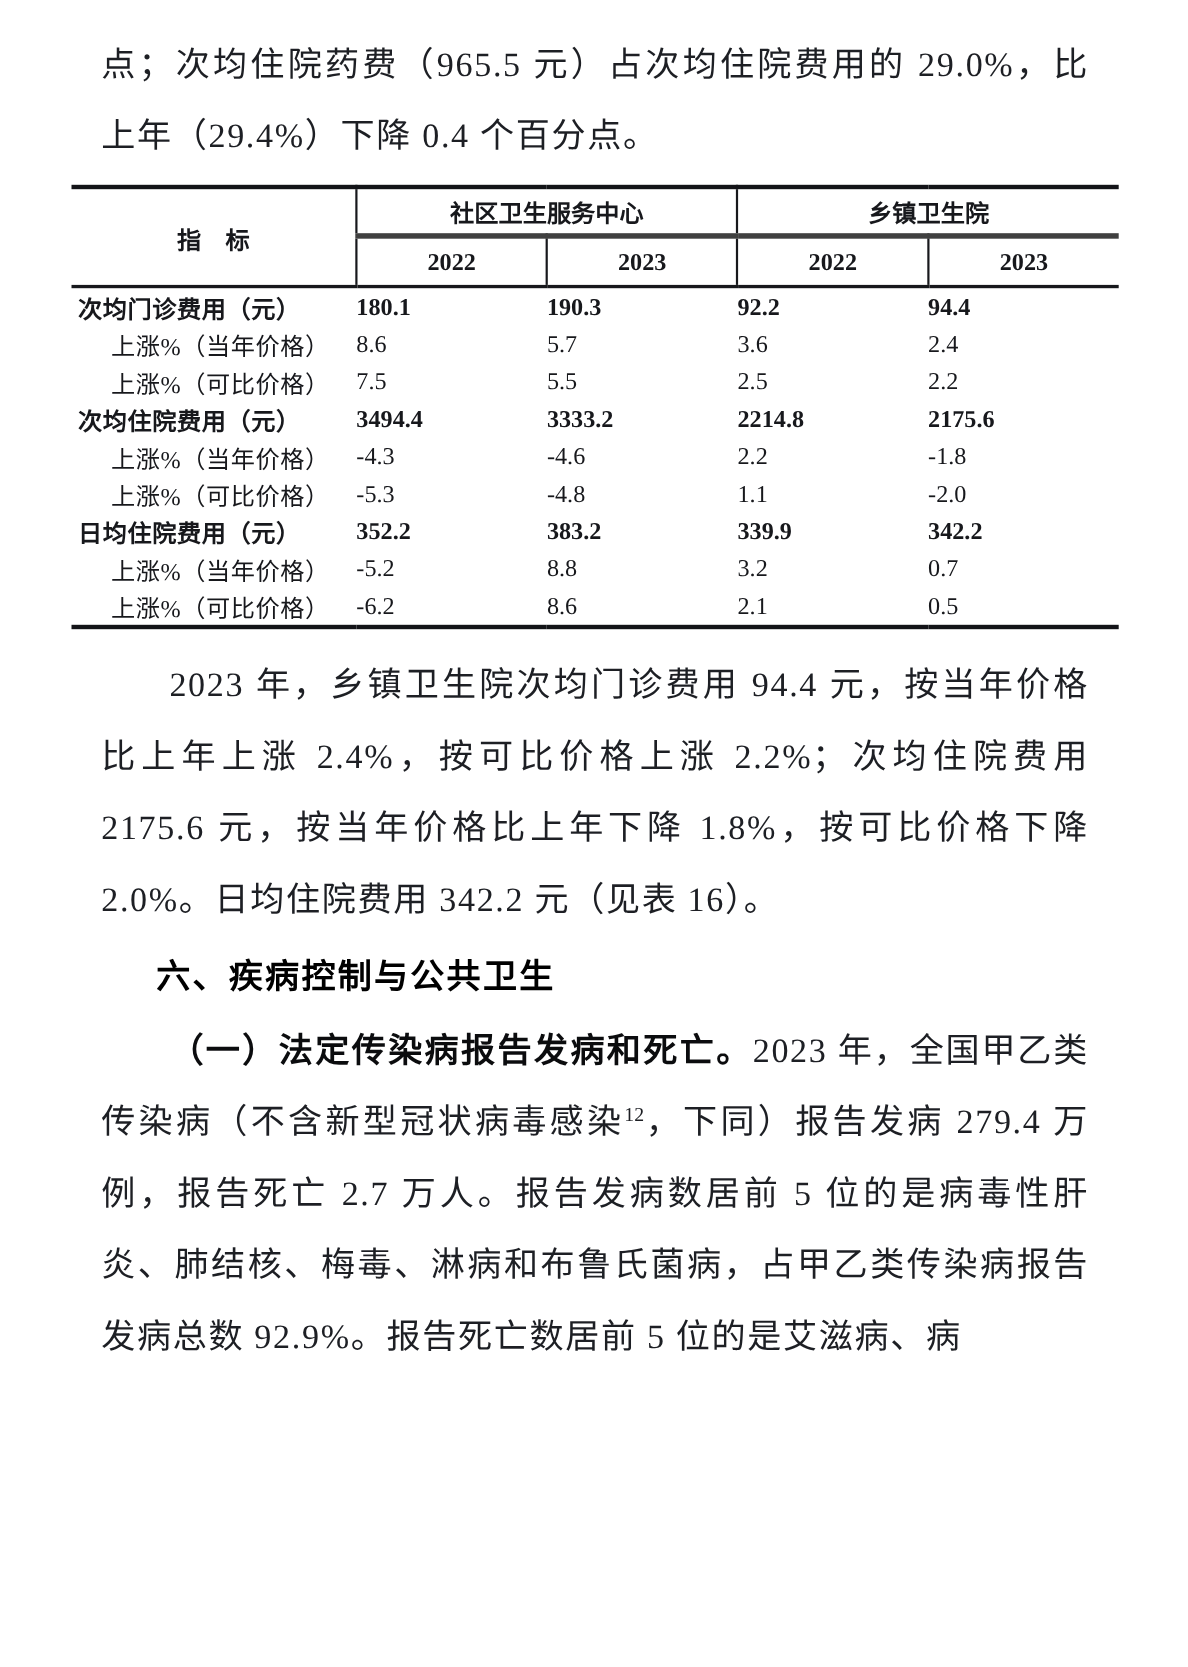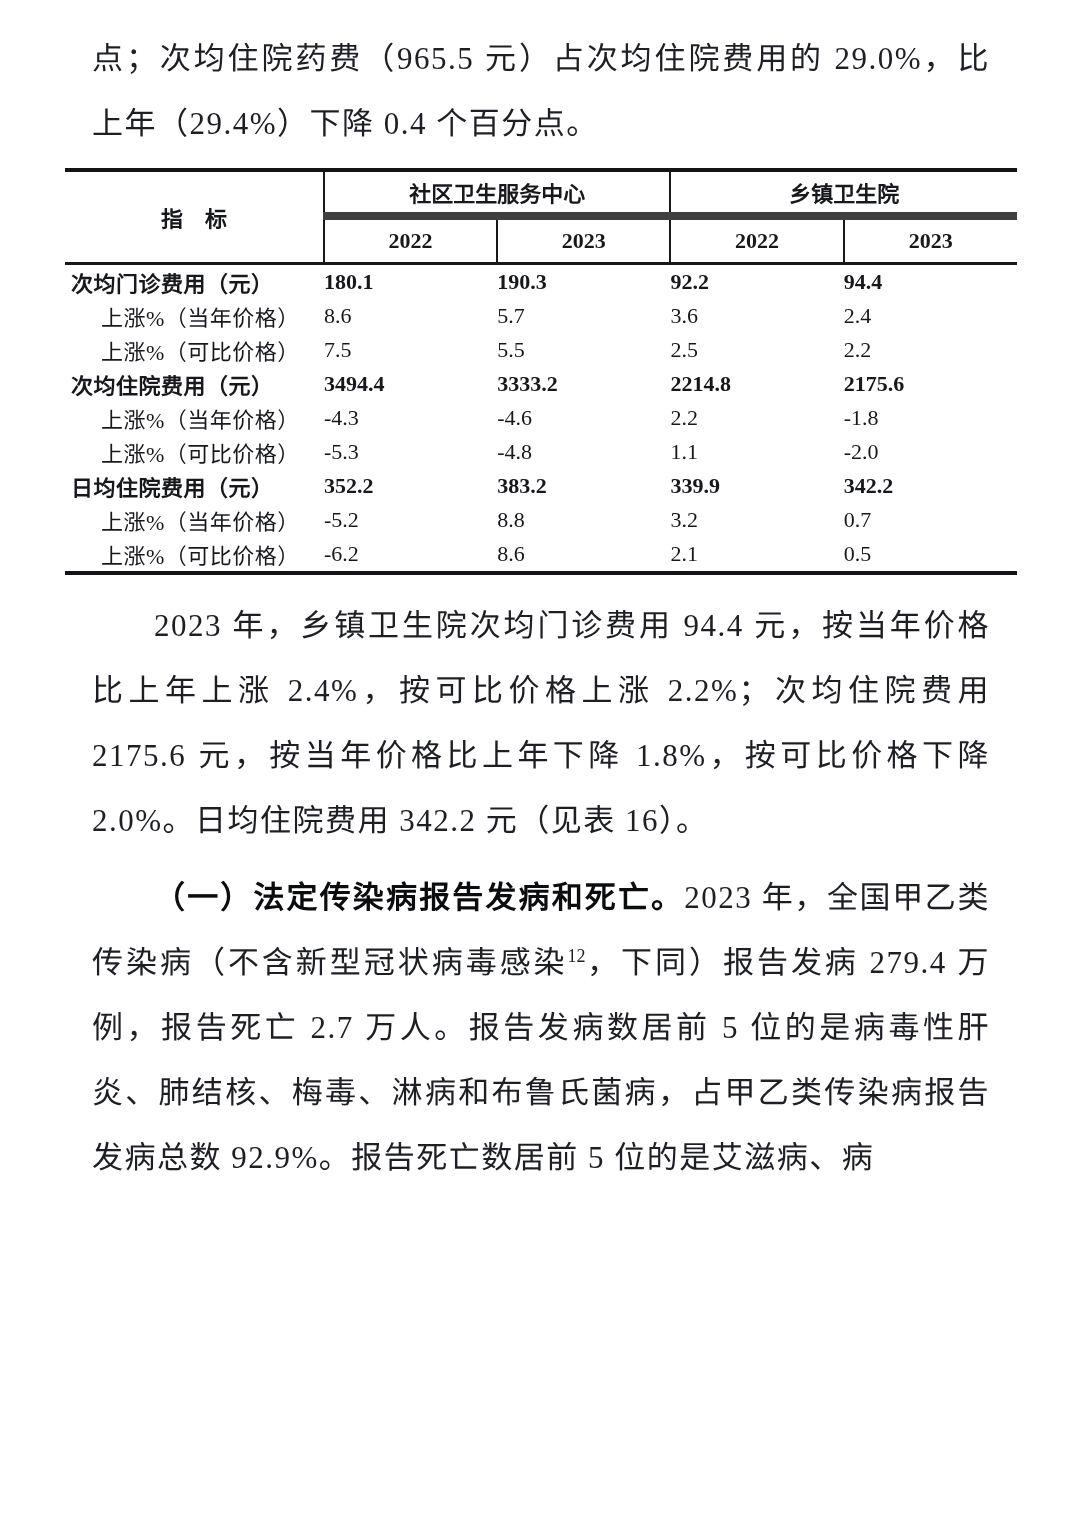--- a/index.html
+++ b/index.html
@@ -43,21 +43,21 @@
   col.c-num   { width: 18.2%; }
   thead th {
     font-weight: bold;
     text-align: center;
     padding: 0;
     vertical-align: middle;
   }
   thead tr.hr1 th { height: 40px; }
   thead tr.hr2 th { height: 42px; }
   .v-right { border-right: 2px solid #17181c; }
-  .group-cell { border-bottom: 8px solid #404040; }
+  .group-cell { border-bottom: 5px solid #404040; }
   .hdr-bottom { border-bottom: 3px solid #17181c; }
   tbody td { height: 34px; padding: 0; vertical-align: middle; }
   tbody td.lbl { text-align: left; padding-left: 6px; letter-spacing: 0.5px; }
   tbody td.lbl.ind { padding-left: 36px; }
   tbody td.num { text-align: left; padding-right: 16px; font-family: "Liberation Serif", "DejaVu Serif", serif; }
   tbody tr.bold { font-weight: bold; }
   .section {
     font-family: "Liberation Sans", "DejaVu Sans", sans-serif;
     font-size: 31px;
     font-weight: bold;
@@ -170,16 +170,17 @@
           <td class="num">0.5</td>
         </tr>
       </tbody>
   </table>
 
   <div class="spacer-after-table"></div>
 
   <p class="para indent">2023 年，乡镇卫生院次均门诊费用 94.4 元，按当年价格比上年上涨 2.4%，按可比价格上涨 2.2%；次均住院费用 2175.6 元，按当年价格比上年下降 1.8%，按可比价格下降 2.0%。日均住院费用 342.2 元（见表 16）。</p>
 
 
+  <h2 class="section">六、疾病控制与公共卫生</h2>
 
   <p class="para indent"><b>（一）法定传染病报告发病和死亡。</b><span>2023 年，全国甲乙类传染病（不含新型冠状病毒感染</span><sup class="fnote">12</sup><span>，下同）报告发病 279.4 万例，报告死亡 2.7 万人。报告发病数居前 5 位的是病毒性肝炎、肺结核、梅毒、淋病和布鲁氏菌病，占甲乙类传染病报告发病总数 92.9%。报告死亡数居前 5 位的是艾滋病、病</span></p>
 
 </div>
 
 </body></html>

